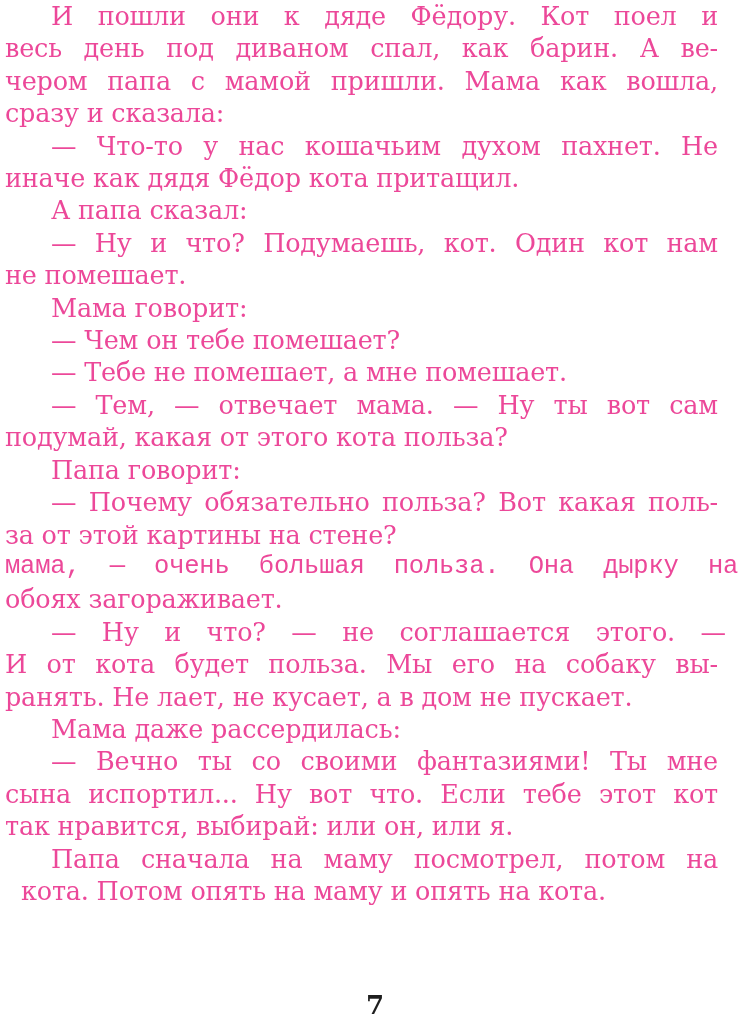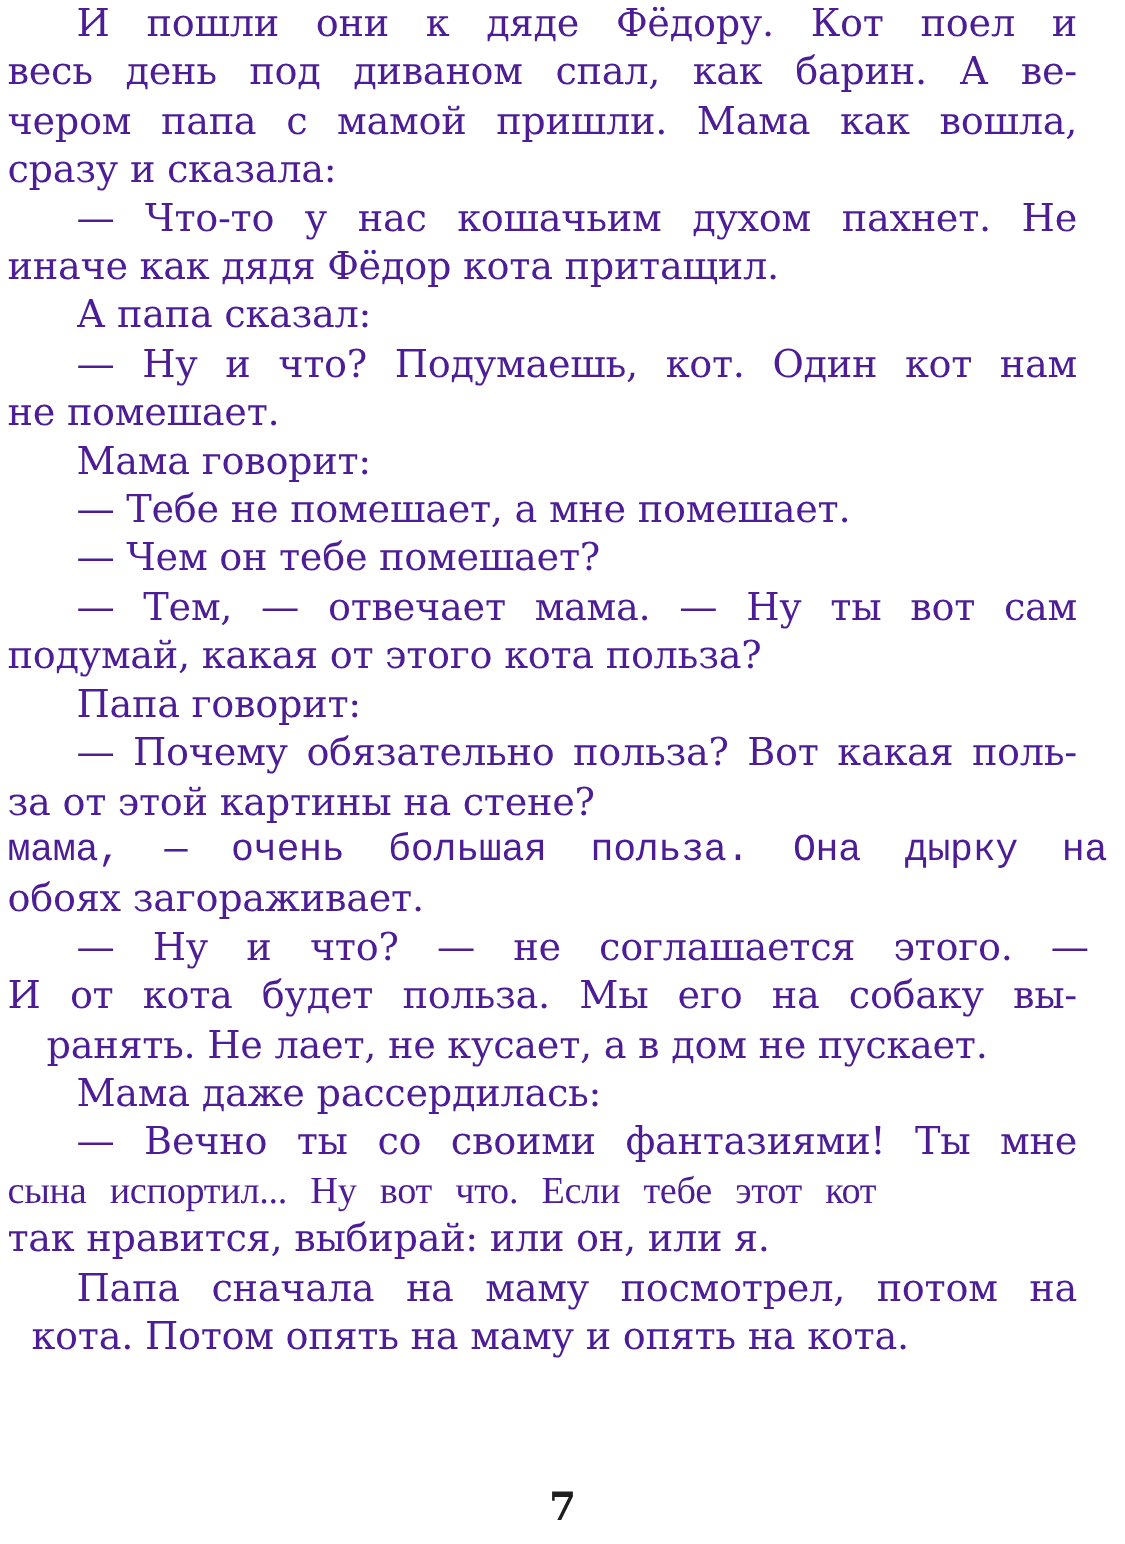--- a/index.html
+++ b/index.html
@@ -14,21 +14,21 @@
     position: relative;
   }
   .page {
     position: absolute;
     left: 5px;
     top: 0px;
     width: 713px;
     font-family: "DejaVu Serif", "Liberation Serif", serif;
     font-size: 25.5px;
     line-height: 32.4px;
-    color: #4c1d95;
+    color: #ec4899;
     letter-spacing: -0.2px;
   }
   .line {
     display: block;
     text-align: justify;
     text-align-last: justify;
     white-space: nowrap;
   }
   .line.indent { padding-left: 46px; }
   .line.last { text-align-last: left; }
@@ -51,32 +51,32 @@
     <span class="line indent" style="white-space: nowrap; display: block; text-align-last: left; text-align: left;"><span style="word-spacing: 16.7031px;">И пошли они к дяде Фёдору. Кот поел и</span></span>
     <span class="line" style="white-space: nowrap; display: block; text-align-last: left; text-align: left;"><span style="word-spacing: 13.8711px;">весь день под диваном спал, как барин. А ве-</span></span>
     <span class="line" style="white-space: nowrap; display: block; text-align-last: left; text-align: left;"><span style="word-spacing: 11.9464px;">чером папа с мамой пришли. Мама как вошла,</span></span>
     <span class="line last" style="white-space: nowrap; display: block; text-align-last: left; text-align: left;"><span>сразу и сказала:</span></span>
     <span class="line indent" style="white-space: nowrap; display: block; text-align-last: left; text-align: left;"><span style="word-spacing: 12.5379px;">— Что-то у нас кошачьим духом пахнет. Не</span></span>
     <span class="line last" style="white-space: nowrap; display: block; text-align-last: left; text-align: left;"><span>иначе как дядя Фёдор кота притащил.</span></span>
     <span class="line indent last" style="white-space: nowrap; display: block; text-align-last: left; text-align: center;"><span>А папа сказал:</span></span>
     <span class="line indent" style="white-space: nowrap; display: block; text-align-last: left; text-align: left;"><span style="word-spacing: 10.5957px;">— Ну и что? Подумаешь, кот. Один кот нам</span></span>
     <span class="line last" style="white-space: nowrap; display: block; text-align-last: left; text-align: left;"><span>не помешает.</span></span>
     <span class="line indent last" style="white-space: nowrap; display: block; text-align-last: left; text-align: left;"><span>Мама говорит:</span></span>
+    <span class="line indent last" style="white-space: nowrap; display: block; text-align-last: left; text-align: left;"><span>— Чем он тебе помешает?</span></span>
     <span class="line indent last" style="white-space: nowrap; display: block; text-align-last: left; text-align: left;"><span>— Тебе не помешает, а мне помешает.</span></span>
-    <span class="line indent last" style="white-space: nowrap; display: block; text-align-last: left; text-align: left;"><span>— Чем он тебе помешает?</span></span>
     <span class="line indent" style="white-space: nowrap; display: block; text-align-last: left; text-align: left;"><span style="word-spacing: 11.3524px;">— Тем, — отвечает мама. — Ну ты вот сам</span></span>
     <span class="line last" style="white-space: nowrap; display: block; text-align-last: left; text-align: left;"><span>подумай, какая от этого кота польза?</span></span>
     <span class="line indent last" style="white-space: nowrap; display: block; text-align-last: left; text-align: left;"><span>Папа говорит:</span></span>
     <span class="line indent" style="white-space: nowrap; display: block; text-align-last: left; text-align: left;"><span style="word-spacing: 4.48698px;">— Почему обязательно польза? Вот какая поль-</span></span>
     <span class="line last" style="white-space: nowrap; display: block; text-align-last: left; text-align: left;"><span>за от этой картины на стене?</span></span>
     <span class="line" style="white-space: nowrap; display: block; text-align-last: left; text-align: left; font-family: Liberation Mono, monospace;"><span style="word-spacing: 14.1138px;">мама, — очень большая польза. Она дырку на</span></span>
     <span class="line last" style="white-space: nowrap; display: block; text-align-last: left; text-align: left;"><span>обоях загораживает.</span></span>
     <span class="line indent" style="white-space: nowrap; display: block; text-align-last: left; text-align: left;"><span style="word-spacing: 17.6445px;">— Ну и что? — не соглашается этого. —</span></span>
     <span class="line" style="white-space: nowrap; display: block; text-align-last: left; text-align: left;"><span style="word-spacing: 11.6493px;">И от кота будет польза. Мы его на собаку вы-</span></span>
-    <span class="line last" style="white-space: nowrap; display: block; text-align-last: left; text-align: left; margin-left: 26px;"><span>ранять. Не лает, не кусает, а в дом не пускает.</span></span>
+    <span class="line last" style="white-space: nowrap; display: block; text-align-last: left; text-align: left;"><span>ранять. Не лает, не кусает, а в дом не пускает.</span></span>
     <span class="line indent last" style="white-space: nowrap; display: block; text-align-last: left; text-align: left;"><span>Мама даже рассердилась:</span></span>
     <span class="line indent" style="white-space: nowrap; display: block; text-align-last: left; text-align: center;"><span style="word-spacing: 11.8438px;">— Вечно ты со своими фантазиями! Ты мне</span></span>
-    <span class="line" style="white-space: nowrap; display: block; text-align-last: left; text-align: left;"><span style="word-spacing: 9.34375px; font-family: Liberation Serif, serif;">сына испортил... Ну вот что. Если тебе этот кот</span></span>
+    <span class="line" style="white-space: nowrap; display: block; text-align-last: left; text-align: left;"><span style="word-spacing: 9.34375px;">сына испортил... Ну вот что. Если тебе этот кот</span></span>
     <span class="line last" style="white-space: nowrap; display: block; text-align-last: left; text-align: left;"><span>так нравится, выбирай: или он, или я.</span></span>
     <span class="line indent" style="white-space: nowrap; display: block; text-align-last: left; text-align: left;"><span style="word-spacing: 13.2031px;">Папа сначала на маму посмотрел, потом на</span></span>
     <span class="line last" style="white-space: nowrap; display: block; text-align-last: left; text-align: left; margin-left: 16px;"><span>кота. Потом опять на маму и опять на кота.</span></span>
   </div>
 <div class="page-number">7</div>
 
 </body></html>

